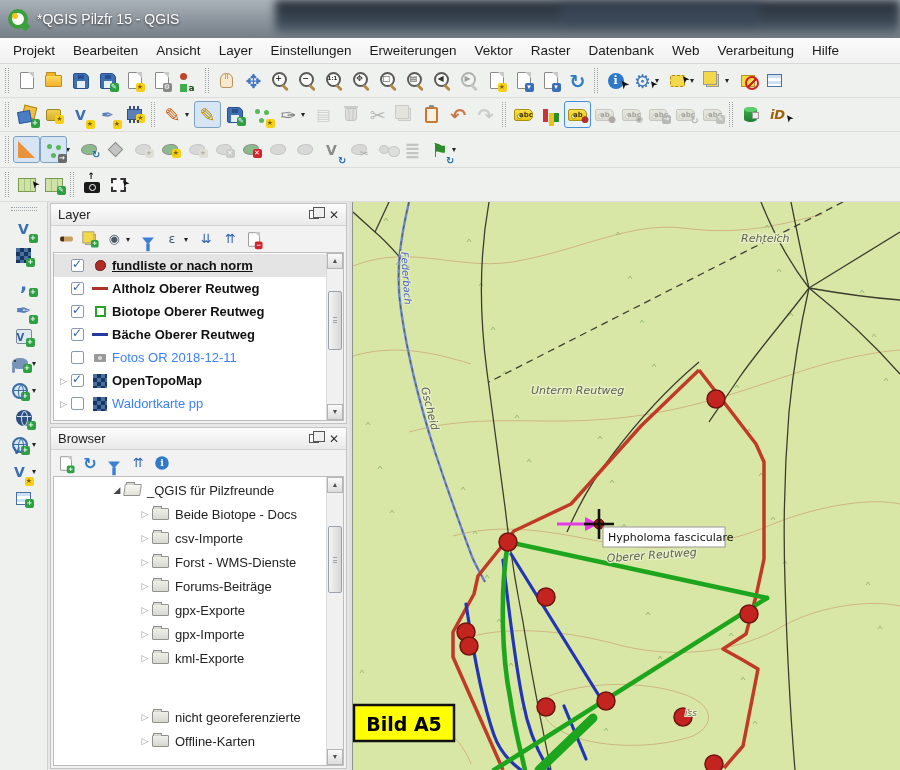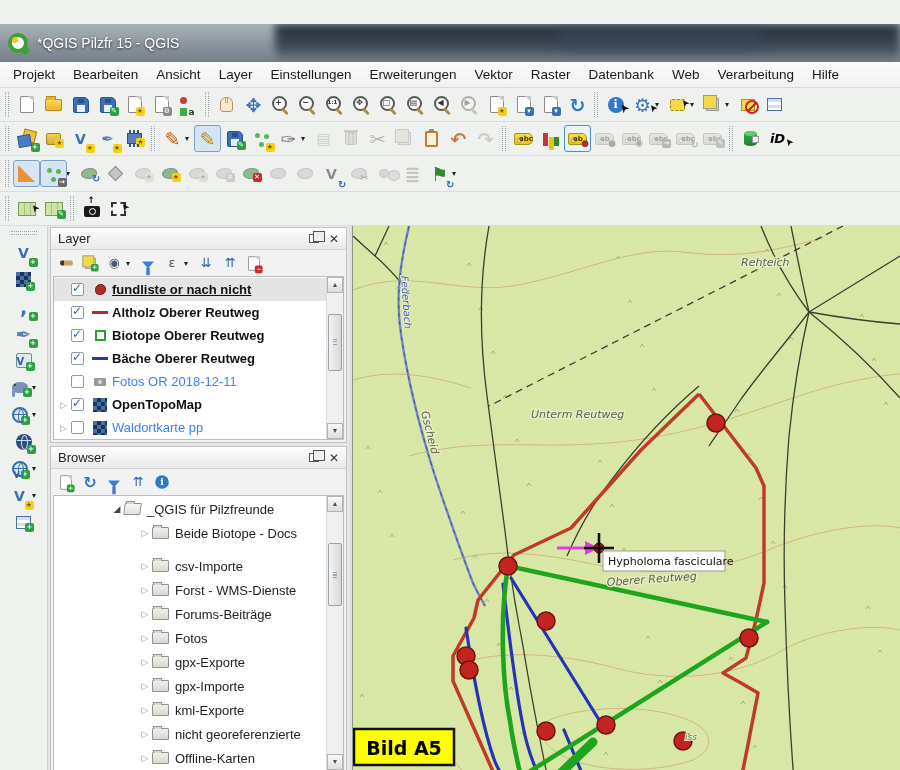--- a/index.html
+++ b/index.html
@@ -2,21 +2,21 @@
 <html><head>
 <meta charset="utf-8">
 <style>
   * { margin:0; padding:0; box-sizing:border-box; }
   html,body { width:900px; height:770px; overflow:hidden; }
   body { font-family:"Liberation Sans","DejaVu Sans",sans-serif; font-size:13px; background:#eff1ee; }
   .window { width:900px; height:770px; position:relative; display:flex; flex-direction:column; }
 
   
   .titlebar { height:38px; position:relative; overflow:hidden;
-    background:linear-gradient(#aab2b9,#8b949c 55%,#757f88); display:flex; align-items:center; padding:0 8px;margin-top:24px; }
+    background:linear-gradient(#aab2b9,#8b949c 55%,#757f88); display:flex; align-items:center; padding:0 8px; }
   .tb-blob1 { position:absolute; left:275px; top:0; width:625px; height:34px; background:linear-gradient(#10161f,#2c3947 60%,#5a6671); filter:blur(4px); border-radius:0 0 6px 6px; opacity:.85; }
   .tb-blob2 { position:absolute; left:560px; top:2px; width:200px; height:22px; background:#3c4b5d; filter:blur(6px); opacity:.6; }
   .qgis-logo { width:20px; height:20px; border-radius:50%; border:4px solid #3aa13a; background:#fff; position:relative; flex:0 0 auto; z-index:2; }
   .qgis-logo::before { content:""; position:absolute; left:0px; top:0px; width:6px; height:6px; border-radius:50%; background:#f5c518; }
   .qgis-logo::after { content:""; position:absolute; right:-5px; bottom:-5px; width:7px; height:7px; background:#3aa13a; transform:rotate(45deg); }
   .title-text { color:#fff; margin-left:9px; font-size:14px; text-shadow:0 1px 3px rgba(0,0,0,.8), 0 0 8px rgba(255,255,255,.35); z-index:2; }
 
   
   .menubar { height:26px; background:linear-gradient(#fbfbfb,#f1f1f1); border-bottom:1px solid #d9d9d9; display:flex; align-items:center; padding-left:4px; }
   .menu-item { padding:3px 9px; color:#1a1a1a; font-size:13.5px; cursor:default; }
@@ -77,21 +77,21 @@
   .k-tag::before { content:""; position:absolute; left:2px; top:4px; width:3px; height:3px; border-radius:50%; background:#fff; border:1px solid #a89210; }
   .tag-txt { position:absolute; left:4px; top:0; right:7px; font:bold 7px/11px "DejaVu Sans",sans-serif; color:#4a3a00; text-align:center; }
   .k-vbox .tag-txt { font:bold 10px/15px "DejaVu Sans",sans-serif; color:#2f5fa5; left:0; }
   .k-globe .tag-txt { font:bold 8px/26px "DejaVu Sans",sans-serif; color:#2f5fa5; left:0; }
   .k-chart3d { width:17px; height:17px; margin:1px; }
   .k-chart3d::before { content:""; position:absolute; left:1px; bottom:1px; width:5px; height:13px; background:#cc3333; box-shadow:6px 4px 0 #e8c414; }
   .k-chart3d::after { content:""; position:absolute; left:12px; bottom:1px; width:5px; height:9px; background:#2e8b2e; }
   .k-cyl { width:13px; height:15px; margin:2px 3px; background:linear-gradient(#39b54a,#1e7e30); border-radius:6px/3px; }
   .k-cyl::before { content:""; position:absolute; left:0; top:0; width:13px; height:5px; border-radius:50%; background:#5ecf6e; }
   .k-cyl::after { content:""; position:absolute; right:-2px; top:5px; width:5px; height:5px; background:#eee; border:1px solid #999; }
-  .k-id { width:22px; font:italic bold 13px/20px "DejaVu Sans",sans-serif; color:#000000; }
+  .k-id { width:22px; font:italic bold 13px/20px "DejaVu Sans",sans-serif; color:#a16207; }
   .k-setsquare { width:0; height:0; border-bottom:17px solid #e8923a; border-right:17px solid transparent; margin:1px; }
   .k-blob { width:16px; height:11px; background:#b8b8b8; border:1px solid #8e8e8e; border-radius:60% 45% 55% 50%; margin:4px 2px; }
   .k-blob2 { width:10px; height:9px; background:#b8b8b8; border:1px solid #8e8e8e; border-radius:50%; margin:5px 5px 5px 2px; }
   .k-blob2::before { content:""; position:absolute; left:8px; top:0; width:10px; height:9px; background:#c8c8c8; border:1px solid #8e8e8e; border-radius:50%; }
   .k-hex { width:11px; height:11px; background:#c4c4c4; border:1px solid #8e8e8e; transform:rotate(45deg); margin:4px; }
   .k-globe { width:16px; height:16px; border:2px solid #3a6ea5; border-radius:50%; background:#d8e8f8; margin:2px; }
   .k-globe::before { content:""; position:absolute; left:0; top:5px; width:12px; height:1.5px; background:#3a6ea5; }
   .k-globe::after { content:""; position:absolute; left:4px; top:0; width:4px; height:12px; border:1.5px solid #3a6ea5; border-radius:50%; }
   .k-globe2 { width:16px; height:16px; border-radius:50%; background:#2d4f80; margin:2px; }
   .k-globe2::before { content:""; position:absolute; left:1px; top:6px; width:14px; height:1.5px; background:#cfe0f0; }
@@ -822,21 +822,21 @@
             </span>
           </div>
         <div class="panel-body">
           <div class="list-col" id="layer-list">
               <div class="lrow sel">
                 <span class="exp"></span>
                 <span class="cb on"></span>
                 <span class="sym">
                   <span class="sym-point"></span>
                 </span>
-                <span class="lbl und">fundliste or nach nicht</span>
+                <span class="lbl und">fundliste or nach norm</span>
               </div>
               <div class="lrow">
                 <span class="exp"></span>
                 <span class="cb on"></span>
                 <span class="sym">
                   <span class="sym-line-red"></span>
                 </span>
                 <span class="lbl">Altholz Oberer Reutweg</span>
               </div>
               <div class="lrow">
@@ -922,56 +922,51 @@
               <div class="brow" style="padding-left: 56px;">
                 <span class="exp open"></span>
                 <span class="bfolder open"></span>
                 <span>_QGIS für Pilzfreunde</span>
               </div>
               <div class="brow" style="padding-left: 84px;">
                 <span class="exp closed"></span>
                 <span class="bfolder"></span>
                 <span>Beide Biotope - Docs</span>
               </div>
-              <div class="brow" style="padding-left: 84px; margin-top: 9px;">
+              <div class="brow" style="padding-left: 84px;">
                 <span class="exp closed"></span>
                 <span class="bfolder"></span>
                 <span>csv-Importe</span>
               </div>
               <div class="brow" style="padding-left: 84px;">
                 <span class="exp closed"></span>
                 <span class="bfolder"></span>
                 <span>Forst - WMS-Dienste</span>
               </div>
               <div class="brow" style="padding-left: 84px;">
                 <span class="exp closed"></span>
                 <span class="bfolder"></span>
                 <span>Forums-Beiträge</span>
               </div>
               <div class="brow" style="padding-left: 84px;">
                 <span class="exp closed"></span>
                 <span class="bfolder"></span>
-                <span>Fotos</span>
-              </div>
-              <div class="brow" style="padding-left: 84px;">
-                <span class="exp closed"></span>
-                <span class="bfolder"></span>
                 <span>gpx-Exporte</span>
               </div>
               <div class="brow" style="padding-left: 84px;">
                 <span class="exp closed"></span>
                 <span class="bfolder"></span>
                 <span>gpx-Importe</span>
               </div>
               <div class="brow" style="padding-left: 84px;">
                 <span class="exp closed"></span>
                 <span class="bfolder"></span>
                 <span>kml-Exporte</span>
               </div>
-              <div class="brow" style="padding-left: 84px;">
+              <div class="brow" style="padding-left: 84px; margin-top: 35px;">
                 <span class="exp closed"></span>
                 <span class="bfolder"></span>
                 <span>nicht georeferenzierte</span>
               </div>
               <div class="brow" style="padding-left: 84px;">
                 <span class="exp closed"></span>
                 <span class="bfolder"></span>
                 <span>Offline-Karten</span>
               </div>
             </div>

